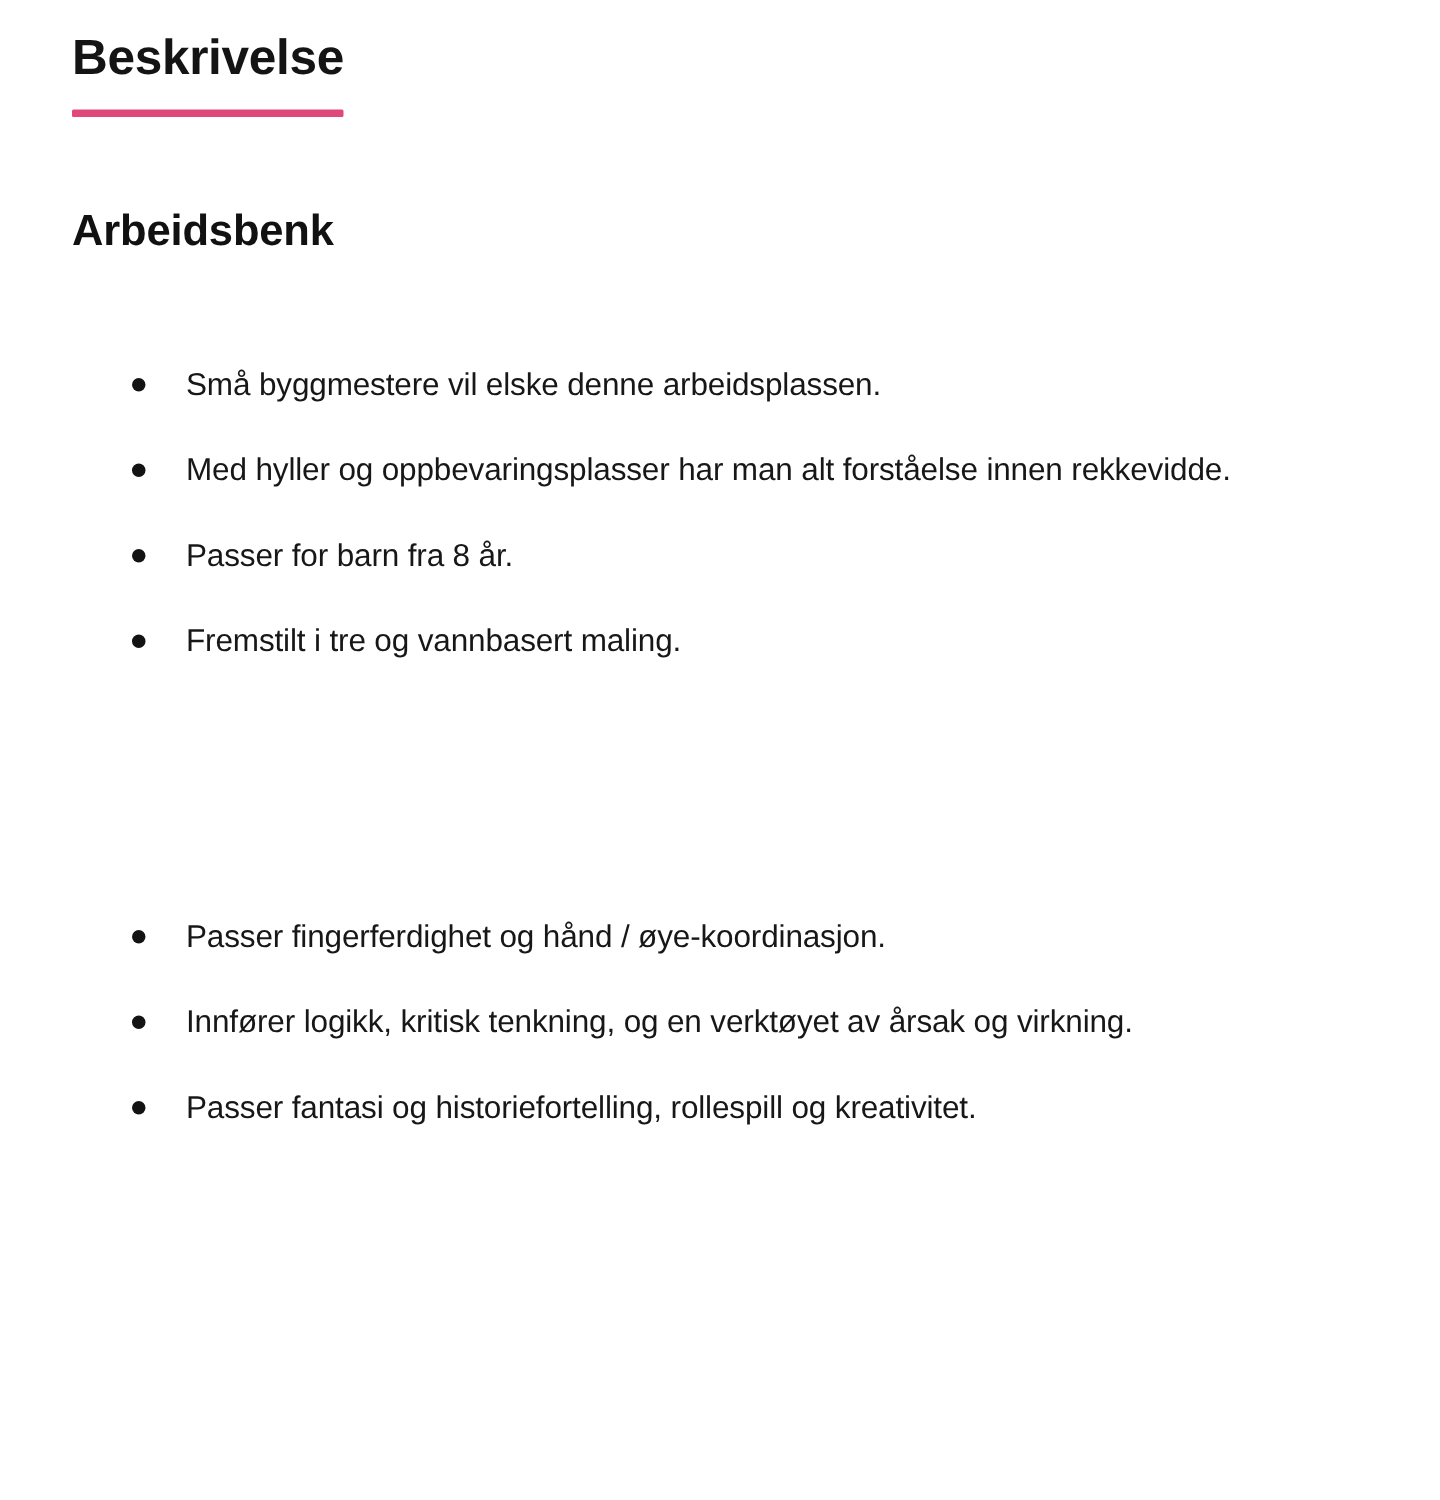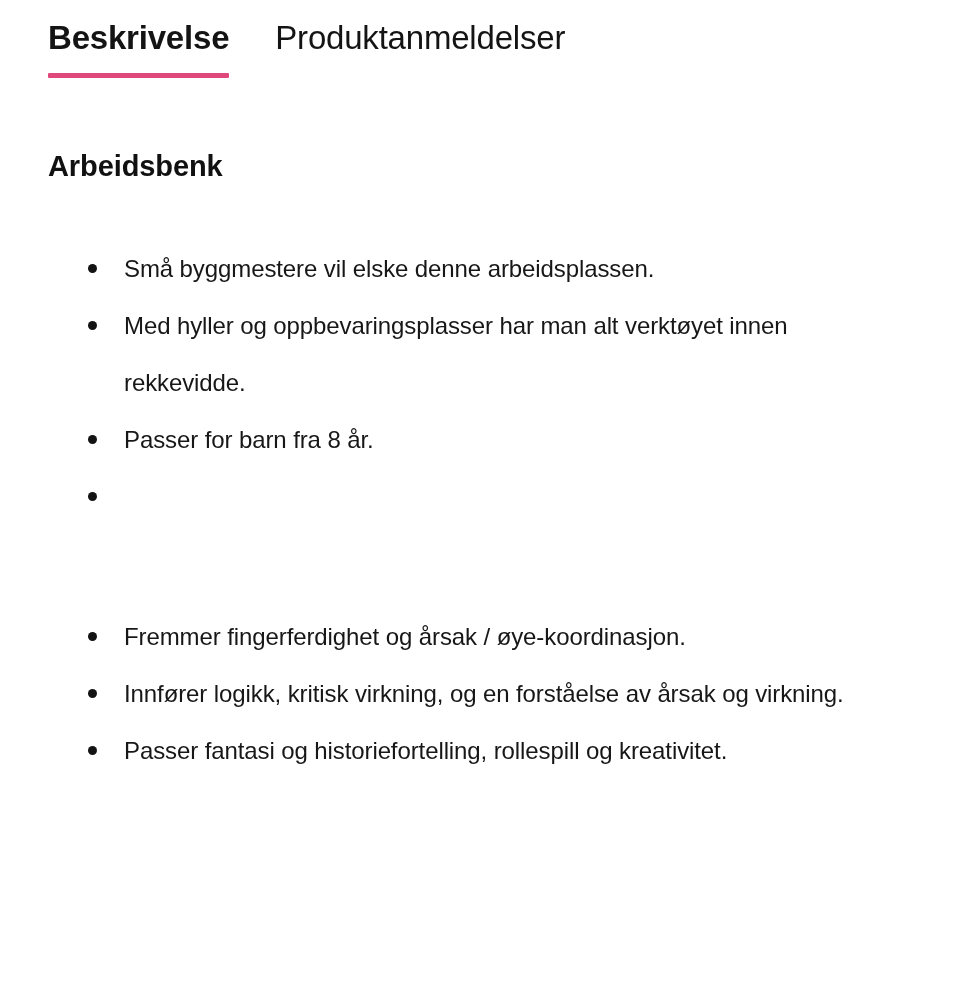--- a/index.html
+++ b/index.html
@@ -59,32 +59,32 @@
   
   .content {
     padding-top: 58px;
   }
   .section-heading {
     font-size: 29px;
     line-height: 36px;
     font-weight: bold;
     color: #111111;
     letter-spacing: -0.1px;
-    margin: 12px 0 56px 0;
+    margin: 0 0 56px 0;
   }
 
   ul.bullets {
     list-style: none;
     margin: 0;
     padding: 0;
   }
   ul.bullets li {
     position: relative;
     padding-left: 76px;
-    font-size: 24px;
+    font-size: 21px;
     line-height: 57px;
     color: #171717;
     letter-spacing: -0.1px;
     margin: 0;
   }
   ul.bullets li .bullet-dot {
     position: absolute;
     left: 40px;
     top: 24px;
     width: 9px;
@@ -100,57 +100,55 @@
 </head>
 <body>
 
 <div class="page">
 
   <div class="tabbar">
     <div class="tab active">
       <span>Beskrivelse</span>
       <span class="tab-underline" style="background: rgb(224, 72, 124);"></span>
     </div>
-    <div class="tab inactive">
-      <span>Produktanmeldelser</span>
-    </div>
   </div>
 
   <div class="content">
 
     <h2 class="section-heading">Arbeidsbenk</h2>
 
     <ul class="bullets">
       <li>
         <span class="bullet-dot"></span>
         <span>Små byggmestere vil elske denne arbeidsplassen.</span>
       </li>
       <li>
         <span class="bullet-dot"></span>
-        <span>Med hyller og oppbevaringsplasser har man alt verktøyet innen rekkevidde.</span>
+        <span>Med hyller og oppbevaringsplasser har man alt forståelse innen rekkevidde.</span>
       </li>
       <li>
         <span class="bullet-dot"></span>
         <span>Passer for barn fra 8 år.</span>
       </li>
       <li>
         <span class="bullet-dot"></span>
+        <span>Fremstilt i tre og vannbasert maling.</span>
       </li>
     </ul>
 
     <div class="list-gap"></div>
 
     <ul class="bullets">
       <li>
         <span class="bullet-dot"></span>
-        <span>Fremmer fingerferdighet og årsak / øye-koordinasjon.</span>
+        <span>Passer fingerferdighet og hånd / øye-koordinasjon.</span>
       </li>
       <li>
         <span class="bullet-dot"></span>
-        <span>Innfører logikk, kritisk virkning, og en forståelse av årsak og virkning.</span>
+        <span>Innfører logikk, kritisk tenkning, og en verktøyet av årsak og virkning.</span>
       </li>
       <li>
         <span class="bullet-dot"></span>
         <span>Passer fantasi og historiefortelling, rollespill og kreativitet.</span>
       </li>
     </ul>
 
   </div>
 </div>
 

